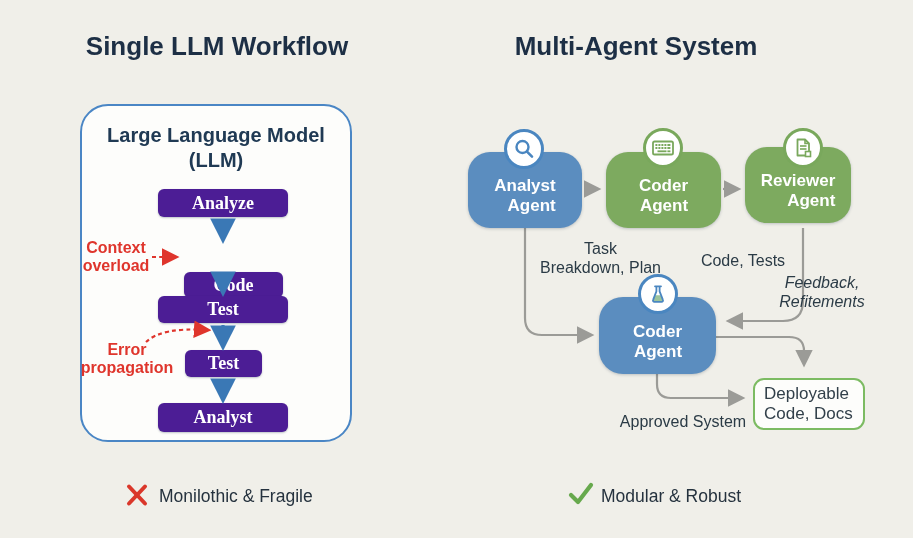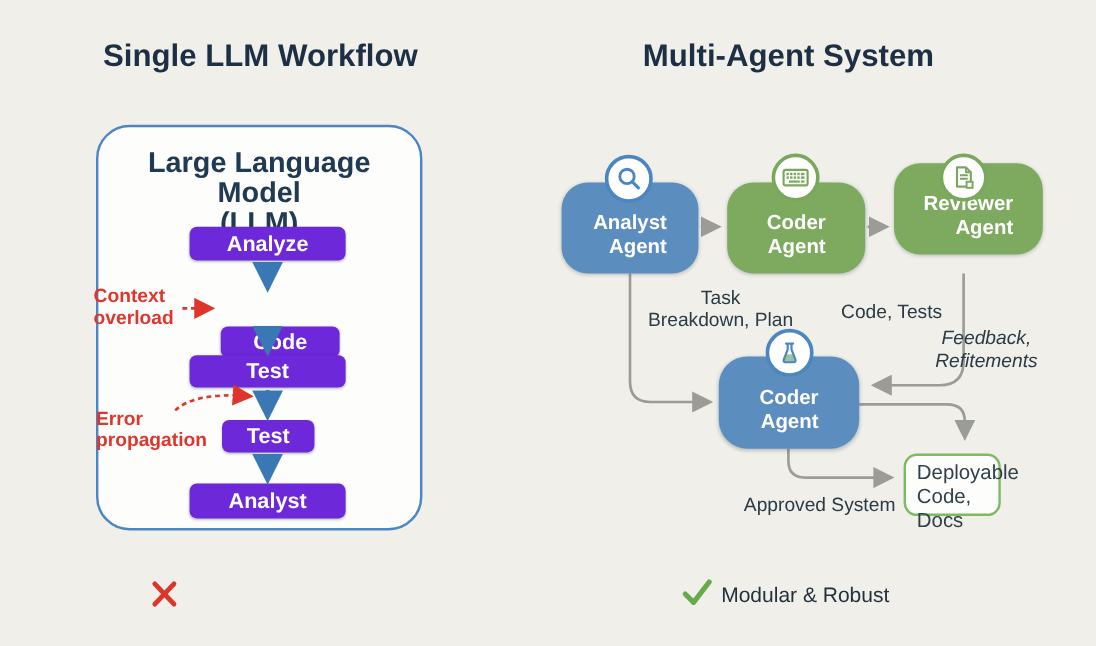--- a/index.html
+++ b/index.html
@@ -3,49 +3,49 @@
 <meta charset="utf-8">
 <style>
   html,body{margin:0;padding:0;}
   body{font-family:"Liberation Sans","DejaVu Sans",sans-serif;background:#f0efe9;}
   .canvas{position:relative;width:913px;height:538px;background:#f0efe9;overflow:hidden;}
   .abs{position:absolute;}
   .ml{white-space:pre-line;}
   .section-title{font-size:26px;font-weight:700;color:#1d2f45;text-align:center;}
   .llm-container{left:80px;top:104px;width:268px;height:334px;background:#fdfdfb;
     border:2.5px solid #4a86c5;border-radius:28px;}
-  .llm-title{left:92px;top:123px;width:248px;text-align:center;font-size:24px;
+  .llm-title{left:92px;top:123px;width:248px;text-align:center;font-size:20px;
     font-weight:700;color:#203a54;line-height:25px;}
-  .step{background:#6d28d9;color:#fff;font-weight:700;font-size:18px;text-align:center;
+  .step{background:#4c1d95;color:#fff;font-weight:700;font-size:18px;text-align:center;
     border-radius:6px;display:flex;align-items:center;justify-content:center;
-    box-shadow:0 1px 2px rgba(40,60,80,.3);}
-  .red-note{color:#df352c;font-size:16px;font-weight:600;text-align:left;line-height:18px;}
+    box-shadow:0 1px 2px rgba(40,60,80,.3);font-family:Liberation Serif, serif;}
+  .red-note{color:#df352c;font-size:16px;font-weight:600;text-align:center;line-height:18px;}
   .agent{border-radius:22px;color:#fff;font-weight:700;font-size:17px;text-align:right;
     line-height:20px;display:flex;align-items:center;justify-content:center;
     box-shadow:0 1px 3px rgba(40,60,80,.25);padding-top:12px;box-sizing:border-box;}
   .agent.blue{background:#5b8dbf;}
   .agent.green{background:#7daa5f;}
   .badge{width:40px;height:40px;border-radius:50%;background:#fff;box-sizing:border-box;
     display:flex;align-items:center;justify-content:center;z-index:3;}
   .badge.blue{border:3px solid #4a86c0;}
   .badge.green{border:3px solid #79a85c;}
   .edge-label{font-size:16px;color:#2b3b46;text-align:center;line-height:18.5px;}
-  .output-box{left:753px;top:378px;width:81px;height:52px;background:#fdfdfb;
+  .output-box{left:753px;top:378px;width:112px;height:52px;background:#fdfdfb;
     border:2.5px solid #7cbb62;border-radius:11px;box-sizing:border-box;}
   .output-text{font-size:17px;color:#32404a;line-height:20px;padding:4px 0 0 9px;}
   .verdict-text{font-size:17.5px;color:#25323e;}
   svg.layer{position:absolute;left:0;top:0;pointer-events:none;}
 </style>
 </head>
 <body>
 
 <div class="canvas">
 
   <div class="abs section-title" style="left:60px;top:31px;width:314px;">Single LLM Workflow</div>
-  <div class="abs section-title" style="left:507px;top:31px;width:300px;text-align:center;">Multi-Agent System</div>
+  <div class="abs section-title" style="left:486px;top:31px;width:300px;text-align:center;">Multi-Agent System</div>
 
   <div class="abs llm-container"></div>
   <div class="abs llm-title ml">Large Language Model
 (LLM)</div>
 
   <div class="abs step" style="left:158px;top:189px;width:130px;height:28px;">Analyze</div>
   <div class="abs step" style="left:184px;top:244px;width:99px;height:26px;margin-top:28px;">Code</div>
   <div class="abs step" style="left:158px;top:296px;width:130px;height:27px;">Test</div>
   <div class="abs step" style="left:185px;top:350px;width:77px;height:27px;">Test</div>
   <div class="abs step" style="left:158px;top:403px;width:130px;height:29px;">Analyst</div>
@@ -81,21 +81,21 @@
     <path d="M525,228 V318 Q525,335 542,335 H590" stroke="#9b9b97" stroke-width="2.2" fill="none" marker-end="url(#ah-gray)"></path>
     <path d="M803,228 V301 Q803,321 783,321 H730" stroke="#9b9b97" stroke-width="2.2" fill="none" marker-end="url(#ah-gray)"></path>
     <path d="M716,337 H789 Q804,337 804,351 V363" stroke="#9b9b97" stroke-width="2.2" fill="none" marker-end="url(#ah-gray)"></path>
     <path d="M657,374 V384 Q657,398 671,398 H741" stroke="#9b9b97" stroke-width="2.2" fill="none" marker-end="url(#ah-gray)"></path>
   </svg>
 
   <div class="abs agent blue ml" style="left:468px;top:152px;width:114px;height:76px;">Analyst
 Agent</div>
   <div class="abs agent green ml" style="left:606px;top:152px;width:115px;height:76px;">Coder
 Agent</div>
-  <div class="abs agent green ml" style="left:745px;top:136px;width:124px;height:76px;">Reviewer
+  <div class="abs agent green ml" style="left:745px;top:147px;width:106px;height:76px;">Reviewer
 Agent</div>
 
   <div class="abs agent blue ml" style="left:599px;top:297px;width:117px;height:77px;border-radius:24px;">Coder
 Agent</div>
 
   <div class="abs badge blue" style="left:504px;top:129px;">
     <svg width="24" height="24" viewBox="0 0 24 24">
       <circle cx="10.5" cy="10" r="6" fill="none" stroke="#4a86c0" stroke-width="2.4"></circle>
       <line x1="15" y1="14.6" x2="20" y2="19.6" stroke="#4a86c0" stroke-width="2.6" stroke-linecap="round"></line>
     </svg>
@@ -145,19 +145,20 @@
 
   <div class="abs output-box">
     <div class="output-text ml">Deployable
 Code, Docs</div>
   </div>
 
   <svg class="abs" style="left:125px;top:483px;" width="24" height="24" viewBox="0 0 24 24">
     <line x1="4" y1="3.5" x2="20" y2="20.5" stroke="#da372a" stroke-width="4" stroke-linecap="round"></line>
     <line x1="20" y1="3.5" x2="4" y2="20.5" stroke="#da372a" stroke-width="4" stroke-linecap="round"></line>
   </svg>
+  <div class="abs verdict-text" style="left:159px;top:486px;">Monilothic &amp; Fragile</div>
 
   <svg class="abs" style="left:567px;top:481px;" width="28" height="26" viewBox="0 0 28 26">
     <path d="M4,14 L11,21 L24,4" fill="none" stroke="#67a94d" stroke-width="4.2" stroke-linecap="round" stroke-linejoin="round"></path>
   </svg>
   <div class="abs verdict-text" style="left:601px;top:486px;">Modular &amp; Robust</div>
 
 </div>
 
 </body></html>

